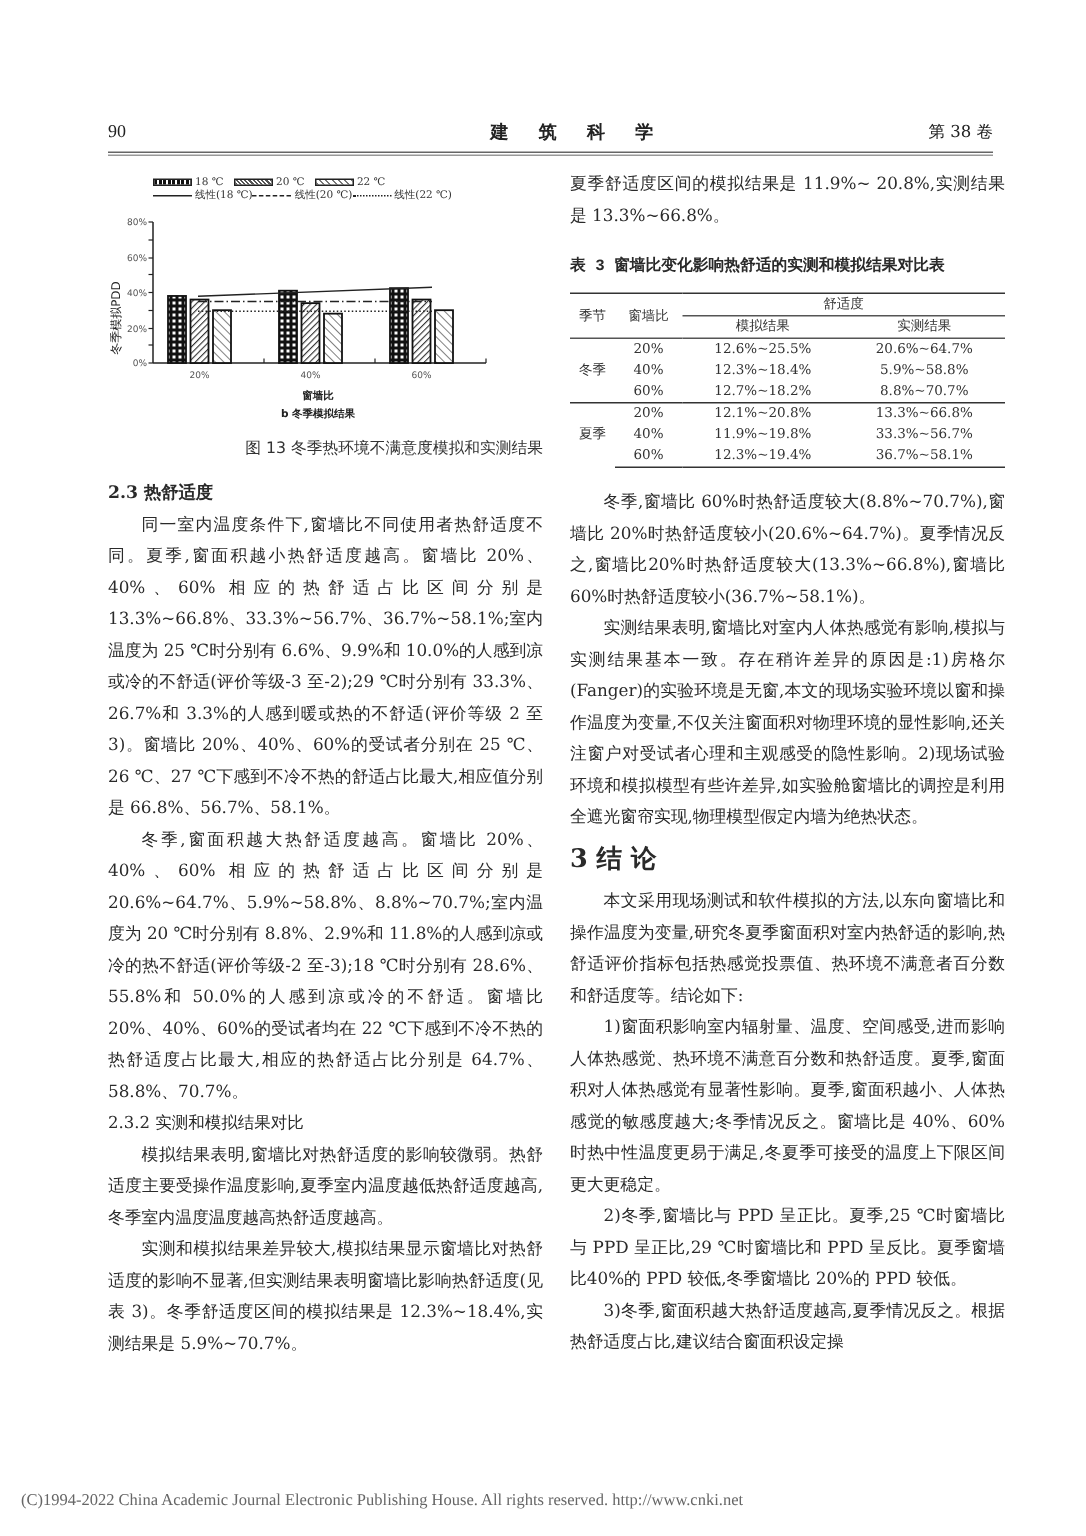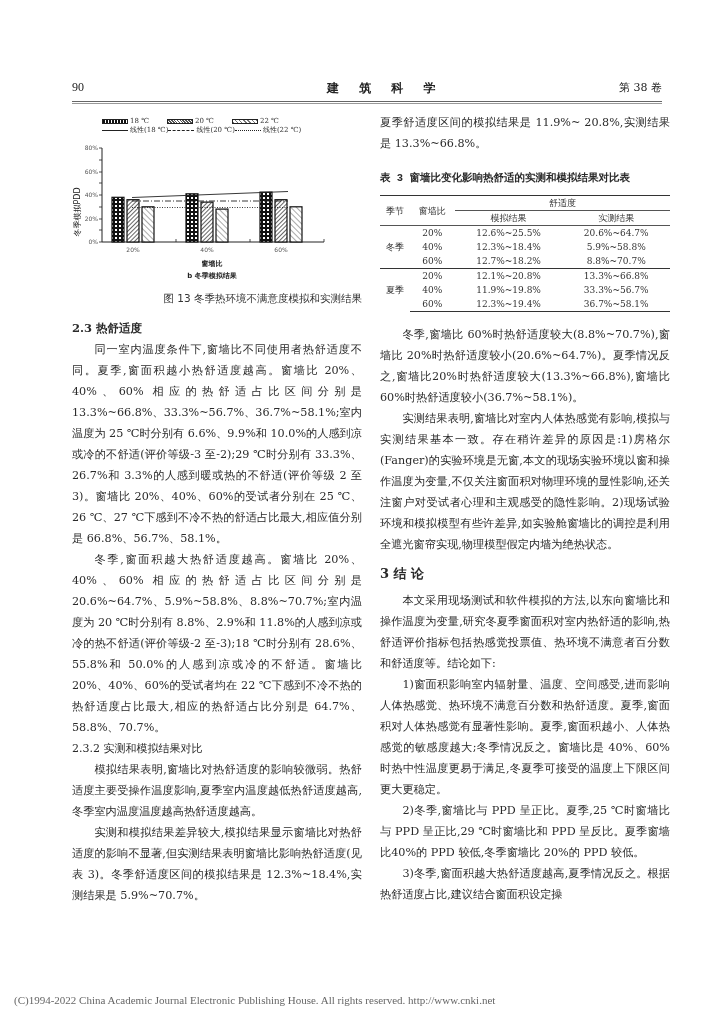--- a/index.html
+++ b/index.html
@@ -10,25 +10,25 @@
   .header .jname { position: absolute; left: 255px; top: 0; font-size: 12px; font-weight: bold; letter-spacing: 8px; }
   .header .vol { position: absolute; right: 0; top: 0; font-size: 11px; }
   .header-rule { position: absolute; left: 72px; top: 101px; width: 590px; height: 3px; border-top: 1.5px solid #666; border-bottom: 1px solid #999; }
 
   .col { position: absolute; font-size: 11.2px; line-height: 21px; text-align: justify; color: #2a2a2a; }
   .col-left { left: 72px; top: 318px; width: 290px; }
   .col-right { left: 380px; top: 112px; width: 290px; }
   .p { text-indent: 2em; }
   .h2 { font-weight: bold; font-size: 11.5px; }
   .h3 { font-size: 11px; }
-  .h1 { font-weight: bold; font-size: 13px; margin: 8px 0 6px 0; }
+  .h1 { font-weight: bold; font-size: 17px; margin: 8px 0 6px 0; }
 
   .figure { position: absolute; left: 72px; top: 112px; width: 290px; height: 200px; }
   .legend { position: absolute; left: 30px; top: 5px; font-size: 7px; line-height: 9px; color: #333; }
-  .legend-row { display: flex; gap: 18px; white-space: nowrap; }
+  .legend-row { display: flex; gap: 7px; white-space: nowrap; }
   .swatch { display: inline-block; width: 26px; height: 5px; border: 1px solid #222; vertical-align: middle; margin-right: 2px; }
   .sw18 { background: repeating-linear-gradient(90deg,#111 0 2px,#fff 2px 3px); }
   .sw20 { background: repeating-linear-gradient(45deg,#555 0 1px,#fff 1px 2px); }
   .sw22 { background: repeating-linear-gradient(45deg,#777 0 1px,#fff 1px 3px); }
   .ln { display:inline-block; width: 26px; vertical-align: middle; margin-right: 2px; }
   .ln-solid { border-top: 1px solid #222; }
   .ln-dashdot { border-top: 1px dashed #222; }
   .ln-dot { border-top: 1px dotted #222; }
   .chart-svg { position: absolute; left: 0; top: 30px; }
   .fig-caption { position: absolute; left: 0; width: 290px; top: 180px; text-align: right; font-size: 10.5px; font-family: "DejaVu Sans", sans-serif; color: #333; }

